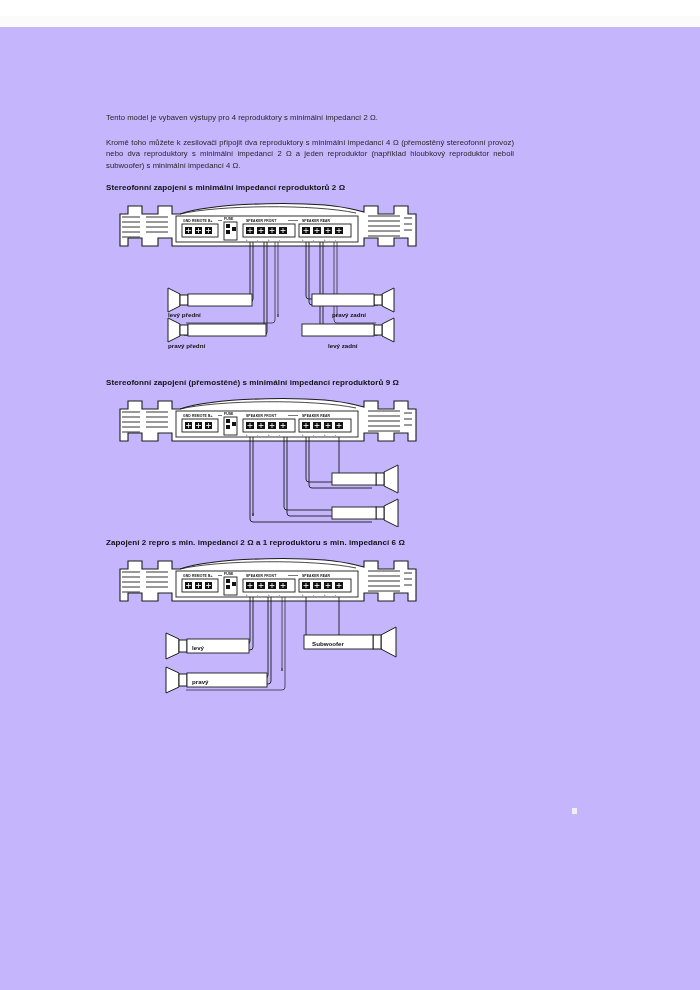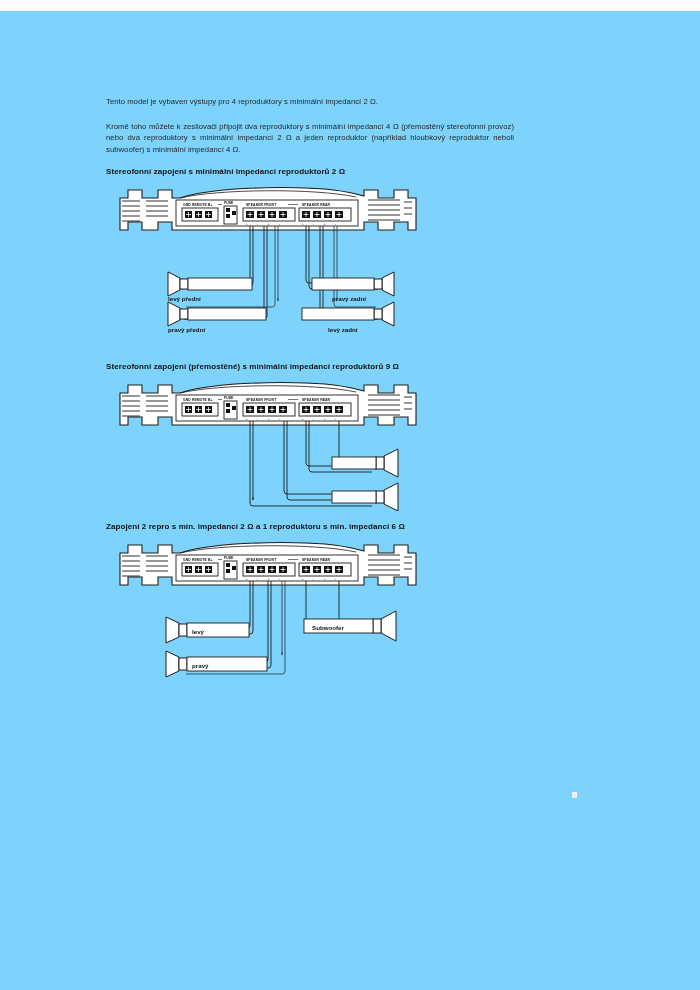--- a/index.html
+++ b/index.html
@@ -11,21 +11,22 @@
     width: 700px;
     height: 990px;
     position: relative;
     font-family: "Liberation Sans", sans-serif;
     color: #1a1a1a;
     overflow: hidden;
   }
   .page {
     position: absolute;
     inset: 0;
-    background: #7dd3fc;
+    background: #c4b5fd;
+    margin-top: 16px;
   }
   .top-band {
     position: absolute;
     top: 0; left: 0; right: 0;
     height: 11px;
     background: #fbfbfc;
   }
   .content {
     position: absolute;
     left: 106px;

